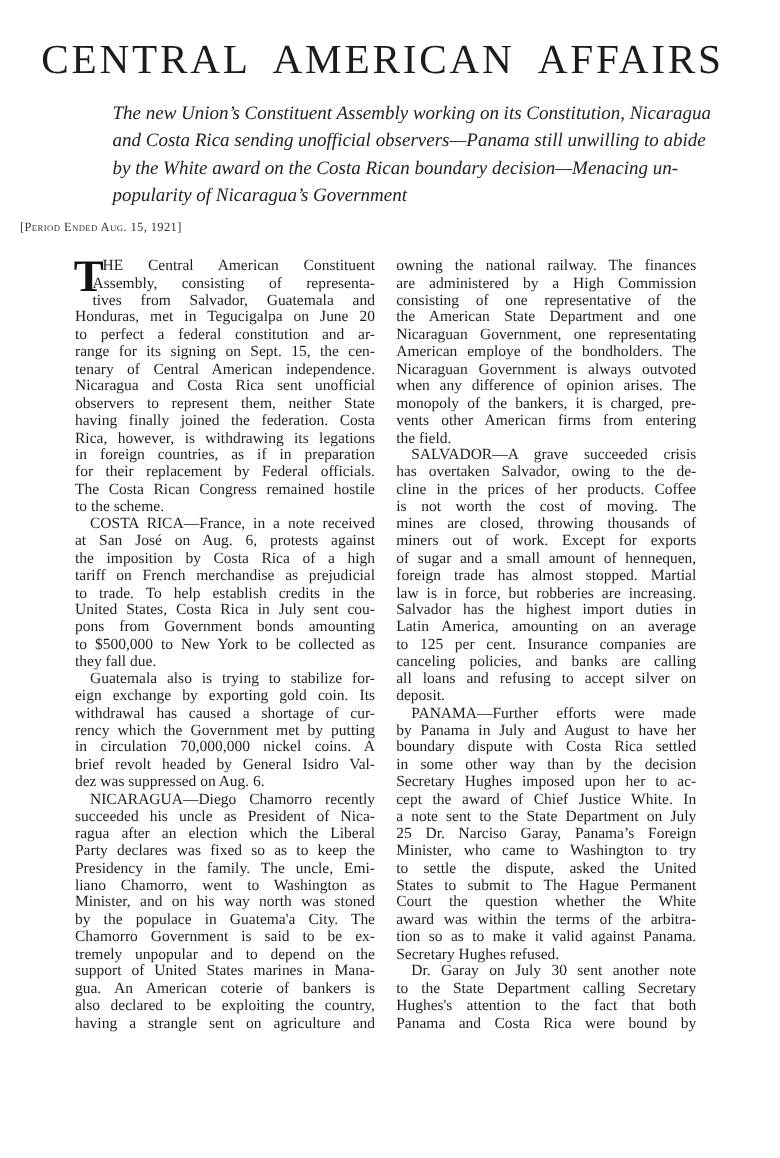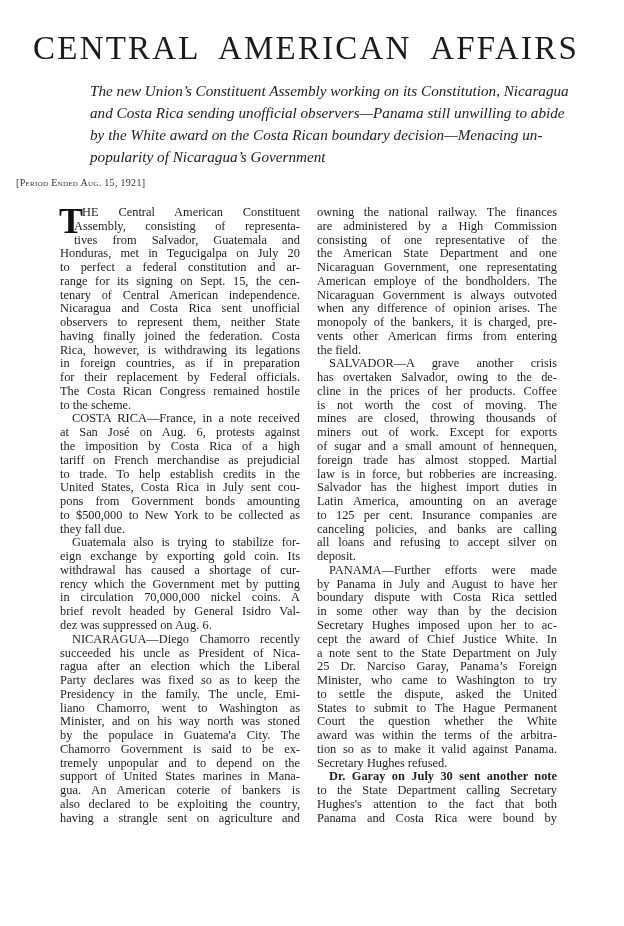--- a/index.html
+++ b/index.html
@@ -48,21 +48,21 @@
   </div>
 
   <div class="dateline">[Period Ended Aug. 15, 1921]</div>
 
   <div class="dropcap">T</div>
 
   <div class="col left" id="col-left">
       <span class="ln" style="padding-left: 22px;">HE   Central   American   Constituent</span>
       <span class="ln" style="padding-left: 14px;">Assembly, consisting of representa-</span>
       <span class="ln" style="padding-left: 14px;">tives from Salvador, Guatemala and</span>
-      <span class="ln">Honduras, met in Tegucigalpa on July 20</span>
+      <span class="ln">Honduras, met in Tegucigalpa on June 20</span>
       <span class="ln">to perfect a federal constitution and ar-</span>
       <span class="ln">range for its signing on Sept. 15, the cen-</span>
       <span class="ln">tenary of Central American independence.</span>
       <span class="ln">Nicaragua and Costa Rica sent unofficial</span>
       <span class="ln">observers to represent them, neither State</span>
       <span class="ln">having finally joined the federation.  Costa</span>
       <span class="ln">Rica, however, is withdrawing its legations</span>
       <span class="ln">in foreign countries, as if in preparation</span>
       <span class="ln">for their replacement by Federal officials.</span>
       <span class="ln">The Costa Rican Congress remained hostile</span>
@@ -103,21 +103,21 @@
       <span class="ln">are administered by a High Commission</span>
       <span class="ln">consisting of one representative of the</span>
       <span class="ln">the American State Department and one</span>
       <span class="ln">Nicaraguan Government, one representating</span>
       <span class="ln">American employe of the bondholders.  The</span>
       <span class="ln">Nicaraguan Government is always outvoted</span>
       <span class="ln">when any difference of opinion arises.  The</span>
       <span class="ln">monopoly of the bankers, it is charged, pre-</span>
       <span class="ln">vents other American firms from entering</span>
       <span class="ln end">the field.</span>
-      <span class="ln" style="padding-left: 12px;">SALVADOR—A grave another crisis</span>
+      <span class="ln" style="padding-left: 12px;">SALVADOR—A grave succeeded crisis</span>
       <span class="ln">has overtaken Salvador, owing to the de-</span>
       <span class="ln">cline in the prices of her products. Coffee</span>
       <span class="ln">is not worth the cost of moving.  The</span>
       <span class="ln">mines are closed, throwing thousands of</span>
       <span class="ln">miners out of work.  Except for exports</span>
       <span class="ln">of sugar and a small amount of hennequen,</span>
       <span class="ln">foreign trade has almost stopped.  Martial</span>
       <span class="ln">law is in force, but robberies are increasing.</span>
       <span class="ln">Salvador has the highest import duties in</span>
       <span class="ln">Latin America, amounting on an average</span>
@@ -133,18 +133,18 @@
       <span class="ln">cept the award of Chief Justice White.  In</span>
       <span class="ln">a note sent to the State Department on July</span>
       <span class="ln">25 Dr. Narciso Garay, Panama’s Foreign</span>
       <span class="ln">Minister, who came to Washington to try</span>
       <span class="ln">to settle the dispute, asked the United</span>
       <span class="ln">States to submit to The Hague Permanent</span>
       <span class="ln">Court the question whether the White</span>
       <span class="ln">award was within the terms of the arbitra-</span>
       <span class="ln">tion so as to make it valid against Panama.</span>
       <span class="ln end">Secretary Hughes refused.</span>
-      <span class="ln" style="padding-left: 12px; font-weight: bold;">Dr. Garay on July 30 sent another note</span>
+      <span class="ln" style="padding-left: 12px;">Dr. Garay on July 30 sent another note</span>
       <span class="ln">to the State Department calling Secretary</span>
       <span class="ln">Hughes's attention to the fact that both</span>
       <span class="ln">Panama and Costa Rica were bound by</span>
     </div>
 </div>
 
 </body></html>

